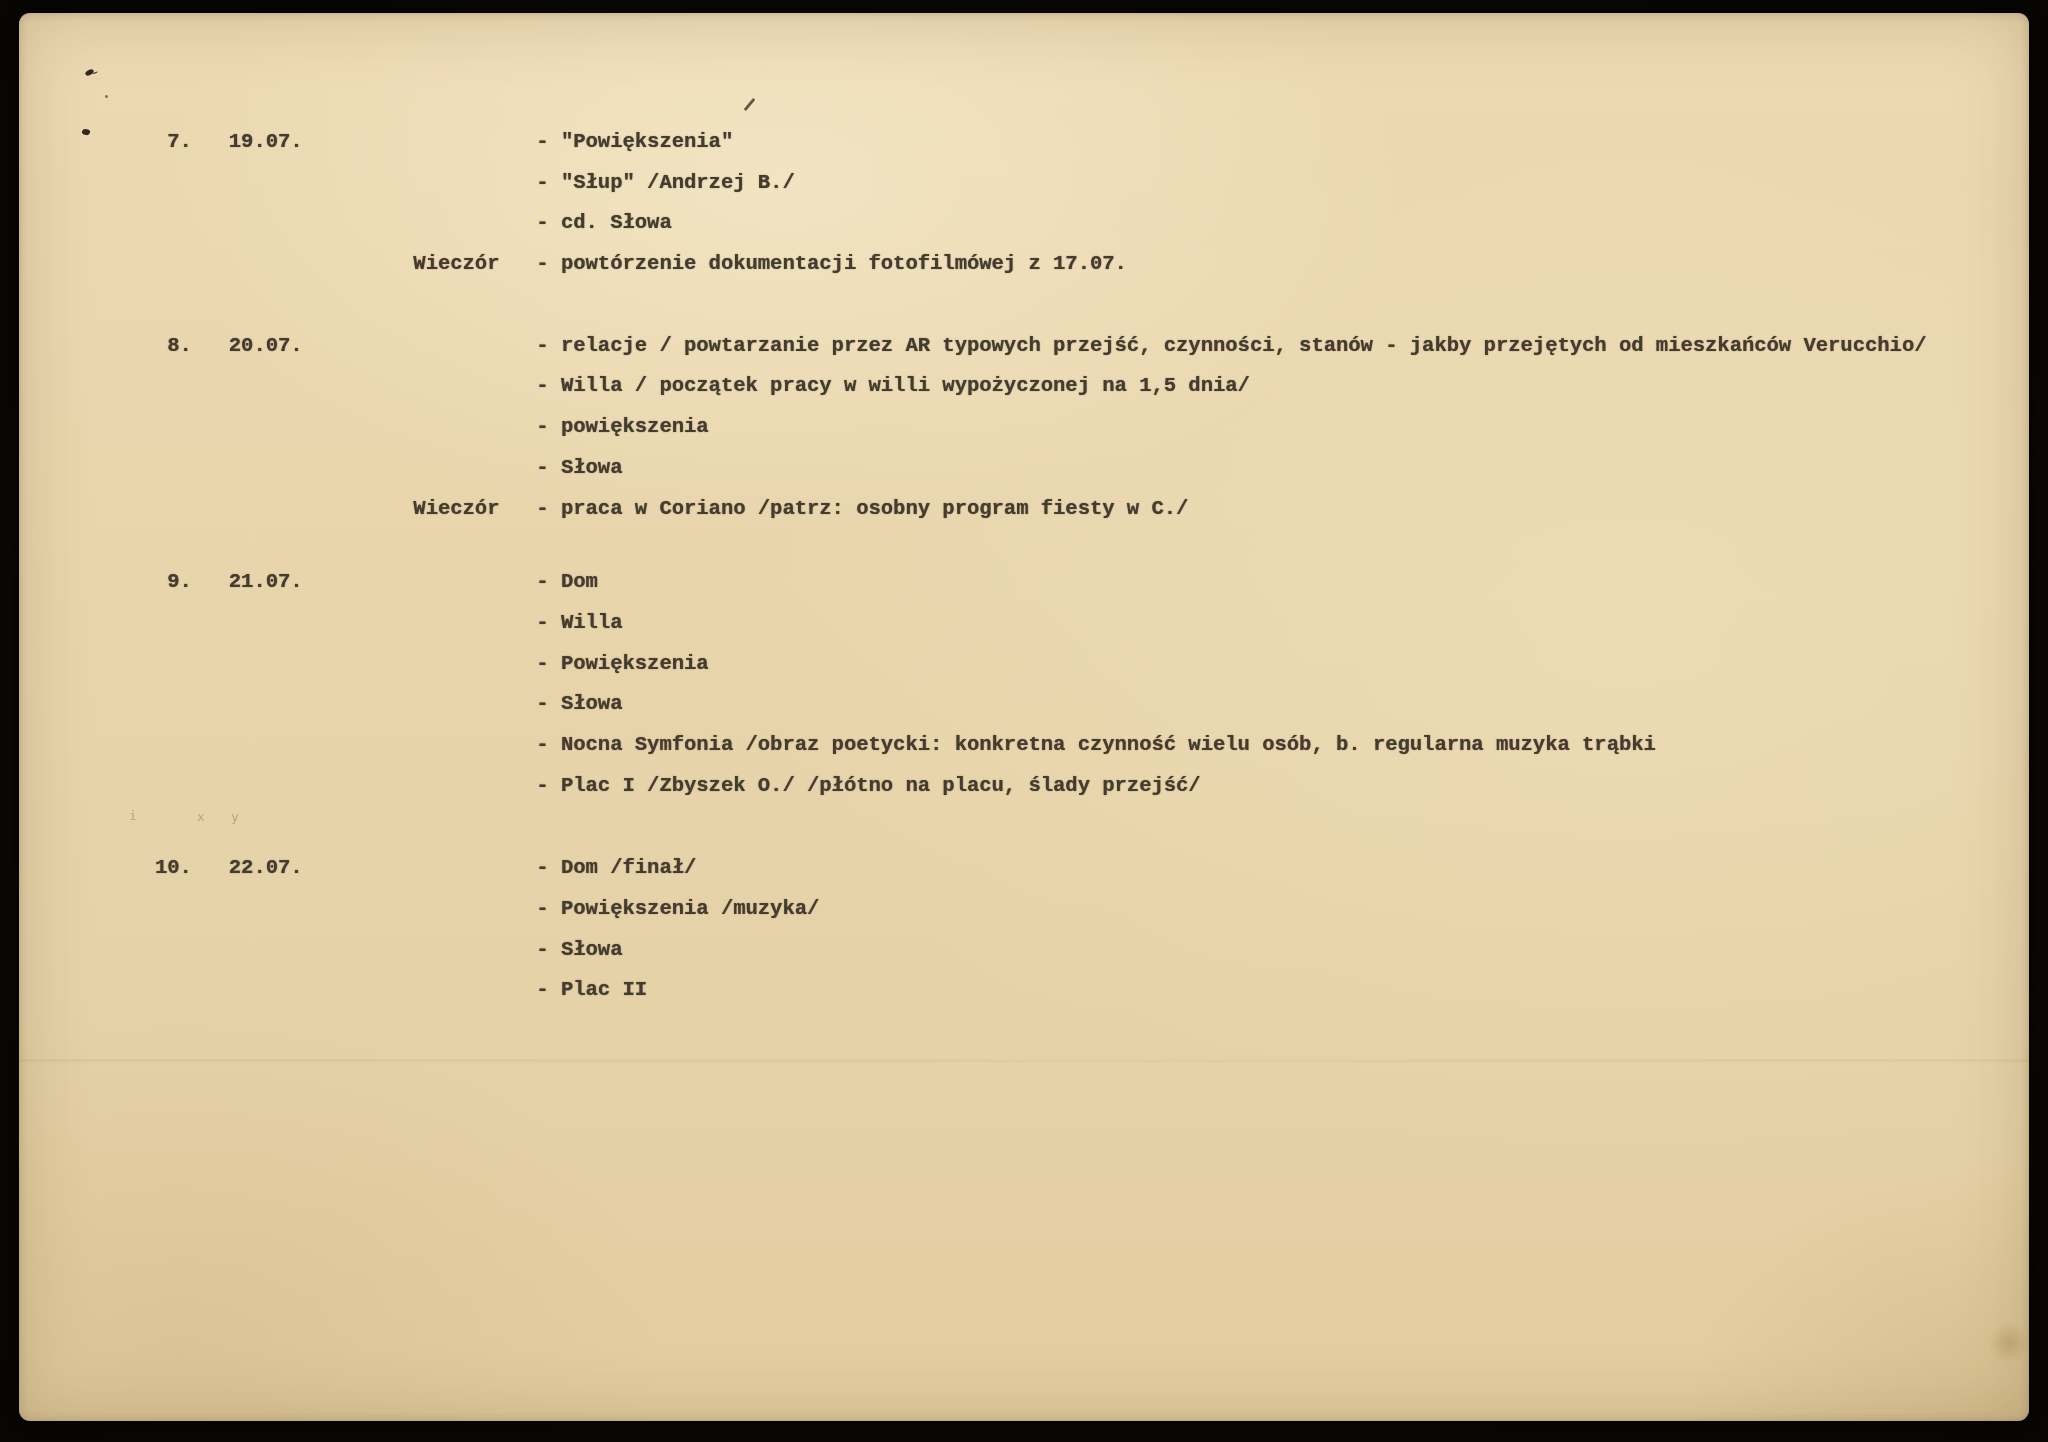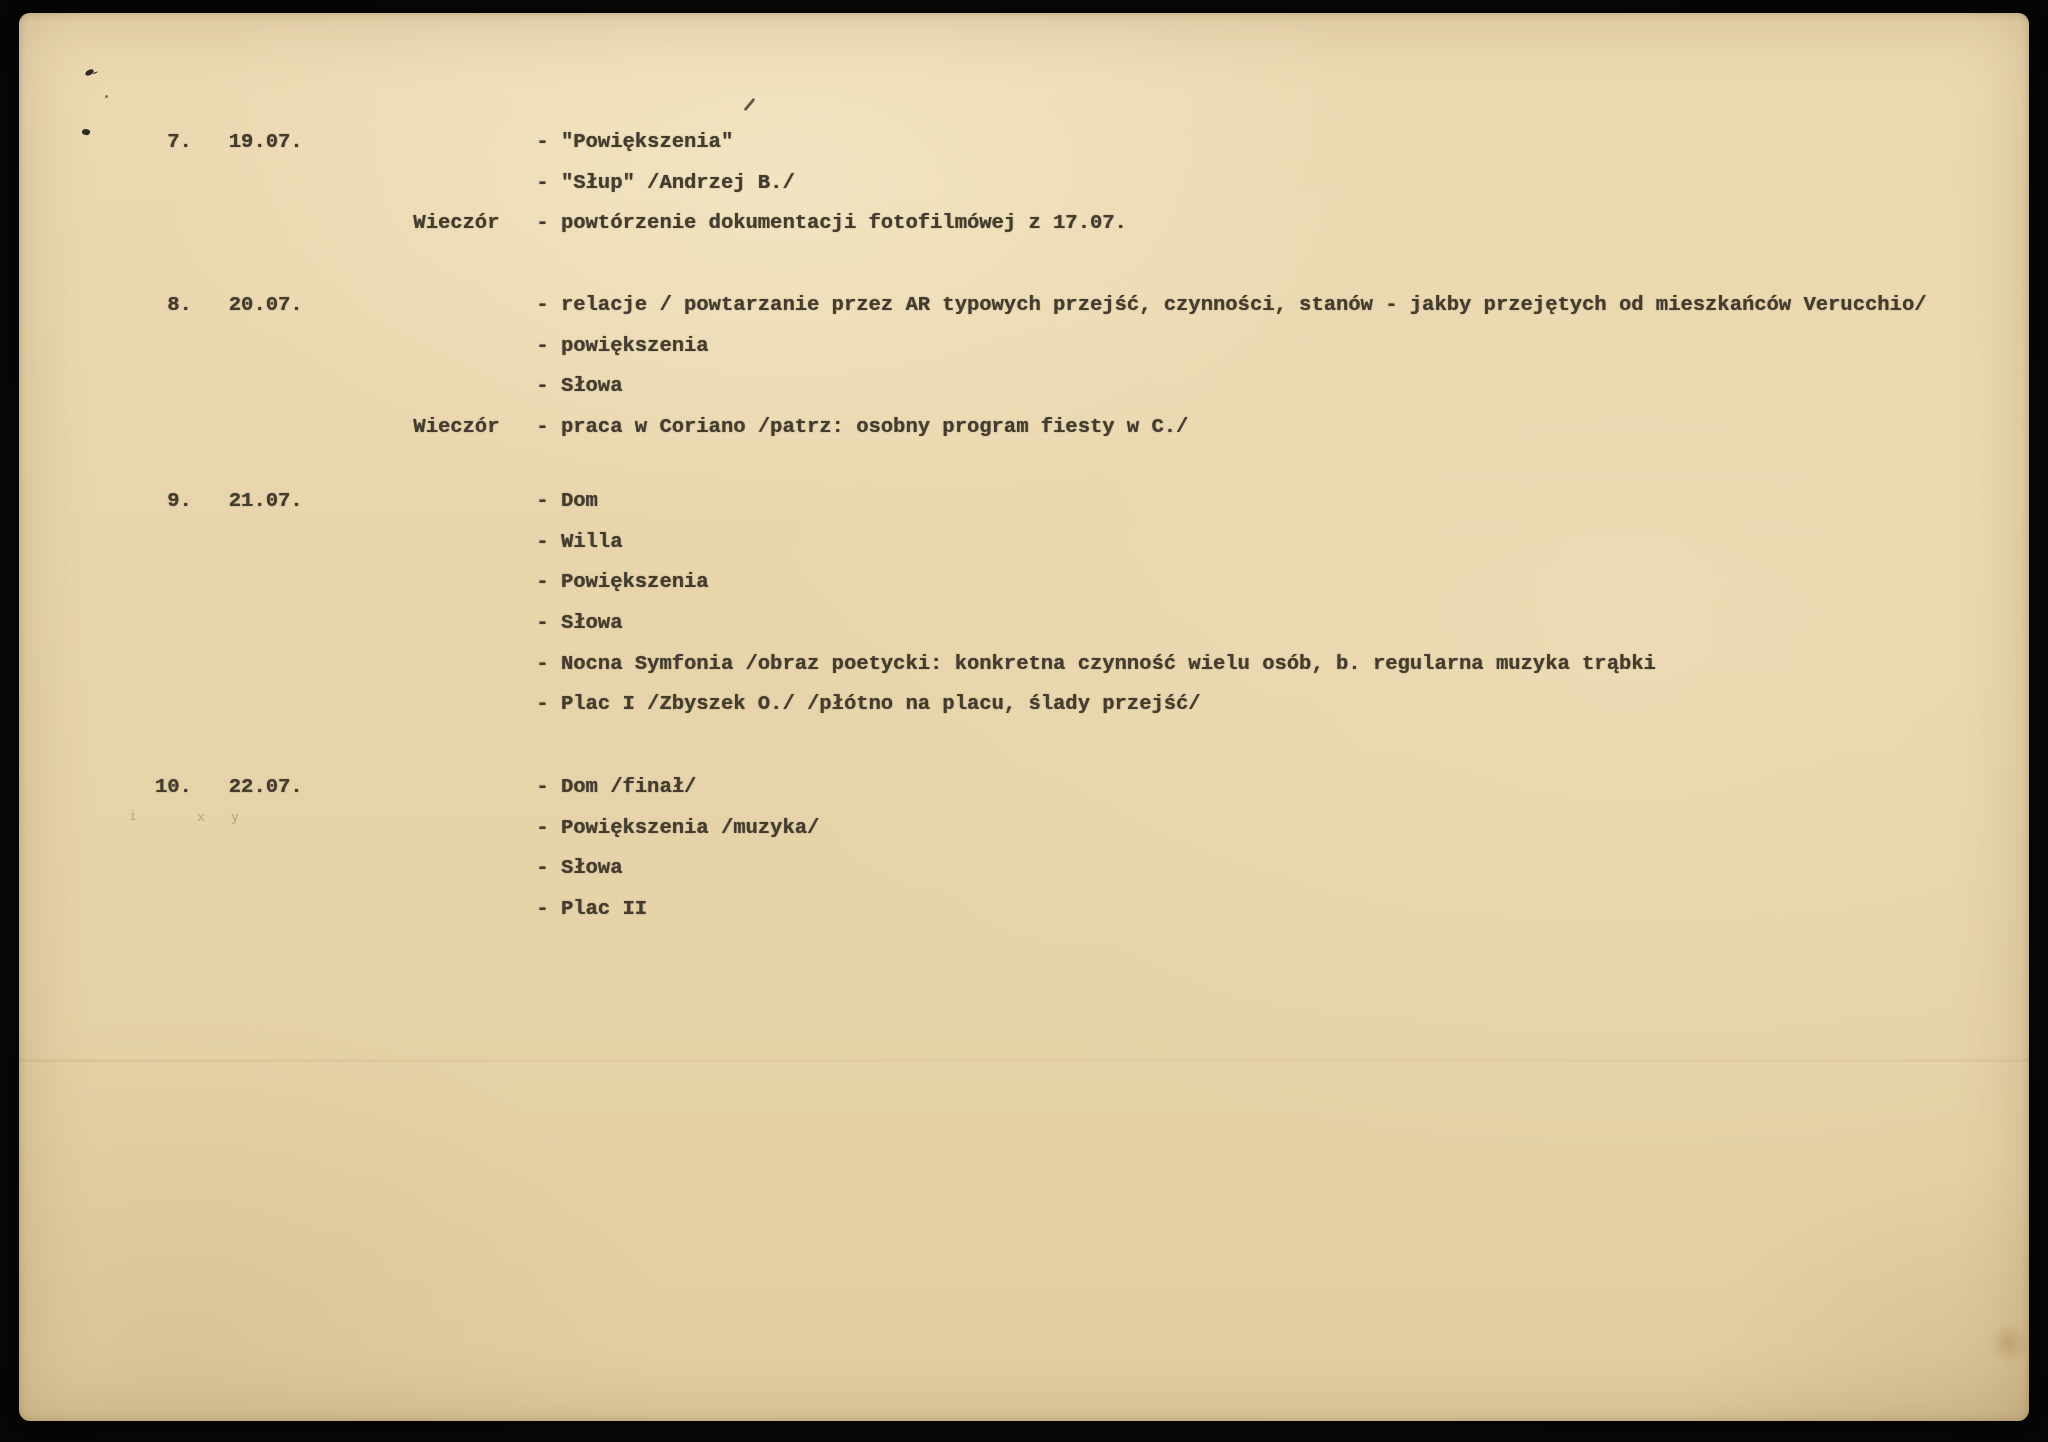--- a/index.html
+++ b/index.html
@@ -42,24 +42,26 @@
 </style>
 </head>
 <body>
 
 <div class="scene">
   <div class="paper">
     <div class="typed">
         <div class="section sec-0">
           <div class="line"> 7.   19.07.                   - "Powiększenia"</div>
           <div class="line">                               - "Słup" /Andrzej B./</div>
+          <div class="line">                               - cd. Słowa</div>
           <div class="line">                     Wieczór   - powtórzenie dokumentacji fotofilmówej z 17.07.</div>
         </div>
         <div class="section sec-1">
           <div class="line"> 8.   20.07.                   - relacje / powtarzanie przez AR typowych przejść, czynności, stanów - jakby przejętych od mieszkańców Verucchio/</div>
+          <div class="line">                               - Willa / początek pracy w willi wypożyczonej na 1,5 dnia/</div>
           <div class="line">                               - powiększenia</div>
           <div class="line">                               - Słowa</div>
           <div class="line">                     Wieczór   - praca w Coriano /patrz: osobny program fiesty w C./</div>
         </div>
         <div class="section sec-2">
           <div class="line"> 9.   21.07.                   - Dom</div>
           <div class="line">                               - Willa</div>
           <div class="line">                               - Powiększenia</div>
           <div class="line">                               - Słowa</div>
           <div class="line">                               - Nocna Symfonia /obraz poetycki: konkretna czynność wielu osób, b. regularna muzyka trąbki</div>

